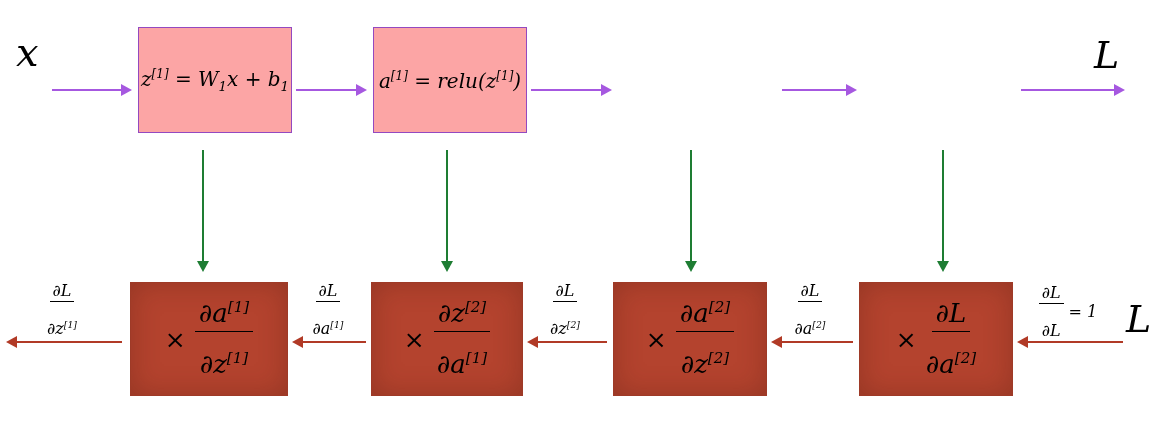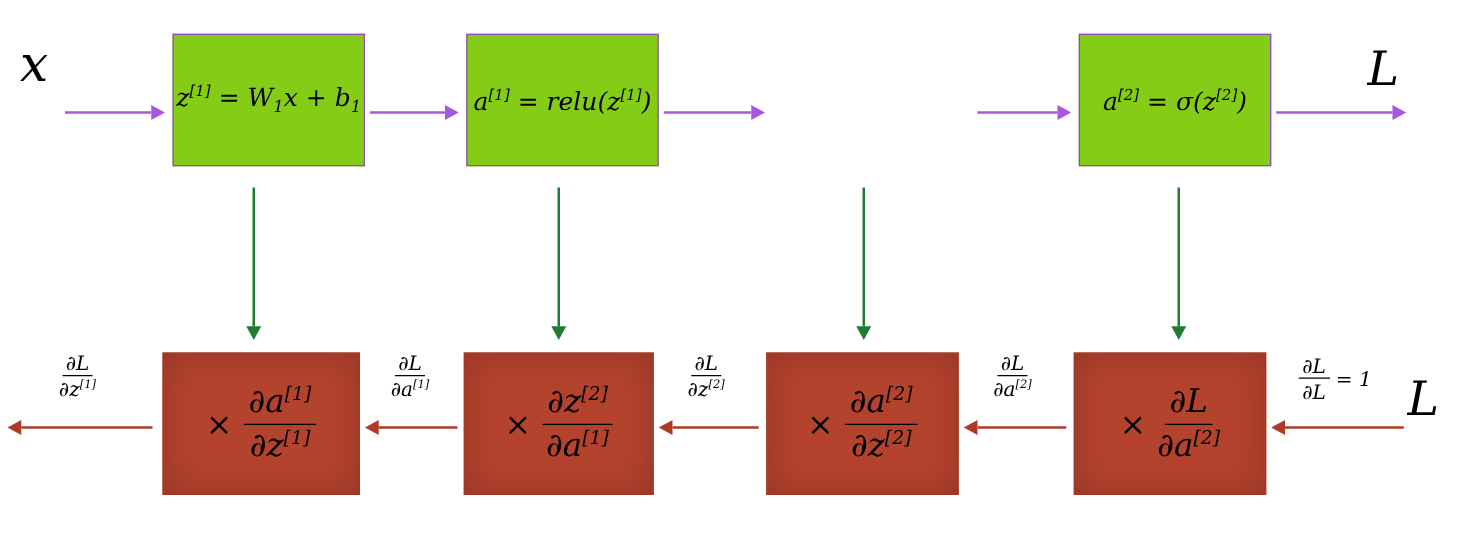--- a/index.html
+++ b/index.html
@@ -2,35 +2,35 @@
 <html><head>
 <meta charset="utf-8">
 <style>
   html,body { margin:0; padding:0; background:#ffffff; }
   #canvas {
     position:relative; width:1170px; height:426px; background:#ffffff;
     font-family:"DejaVu Serif", serif; color:#000; overflow:hidden;
   }
   
   .pbox {
-    position:absolute; height:104px; background:#84cc16; border:1px solid #9349c0;
+    position:absolute; height:104px; background:#fca5a5; border:1px solid #9349c0;
     display:flex; align-items:center; justify-content:center;
   }
   .rbox {
     position:absolute; height:112px; background:#b4432e; border:1px solid #9e3a27;
     box-shadow: inset 0 0 28px rgba(70,20,10,0.28);
     display:flex; align-items:center; justify-content:center; gap:9px;
   }
   .math { font-style:italic; font-size:20px; white-space:nowrap; line-height:1; }
   .math sup { font-size:0.60em; }
   .math sub { font-size:0.66em; }
   
   .frac { display:inline-flex; flex-direction:column; align-items:center; line-height:1.2; font-style:italic; }
   .frac .num { border-bottom:1.6px solid #000; padding:0 4px 1px 4px; }
-  .frac .den { padding-top:1px; }
+  .frac .den { padding-top:1px;margin-top:16px; }
   .frac sup { font-size:0.58em; }
   .frac.big { font-size:26px; }
   .times { font-size:25px; font-style:normal; }
   
   .arrow-label {
     position:absolute; font-size:16px; font-style:italic;
     display:flex; align-items:center; justify-content:center;
   }
   .arrow-label .frac .num { border-bottom:1.1px solid #000; padding:0 3px 0 3px; }
   .suffix { margin-left:5px; white-space:pre; }
@@ -80,23 +80,20 @@
     <div class="shaft"></div>
     <div class="head-r"></div>
   </div>
 
 
   <div class="harrow purple" style="left:782px; top:83px; width:75px;">
     <div class="shaft"></div>
     <div class="head-r"></div>
   </div>
 
-  <div class="pbox" style="left:863px; top:27px; width:152px;">
-    <span class="math"><span>a</span><sup>[2]</sup><span> = σ(z</span><sup>[2]</sup><span>)</span></span>
-  </div>
 
   <div class="harrow purple" style="left:1021px; top:83px; width:104px;">
     <div class="shaft"></div>
     <div class="head-r"></div>
   </div>
 
   <div class="end-label" style="left:1094px; top:36px; font-size:38px;">L</div>
 
   <div class="varrow green" style="left:196px; top:150px; height:122px;">
     <div class="shaft"></div>

